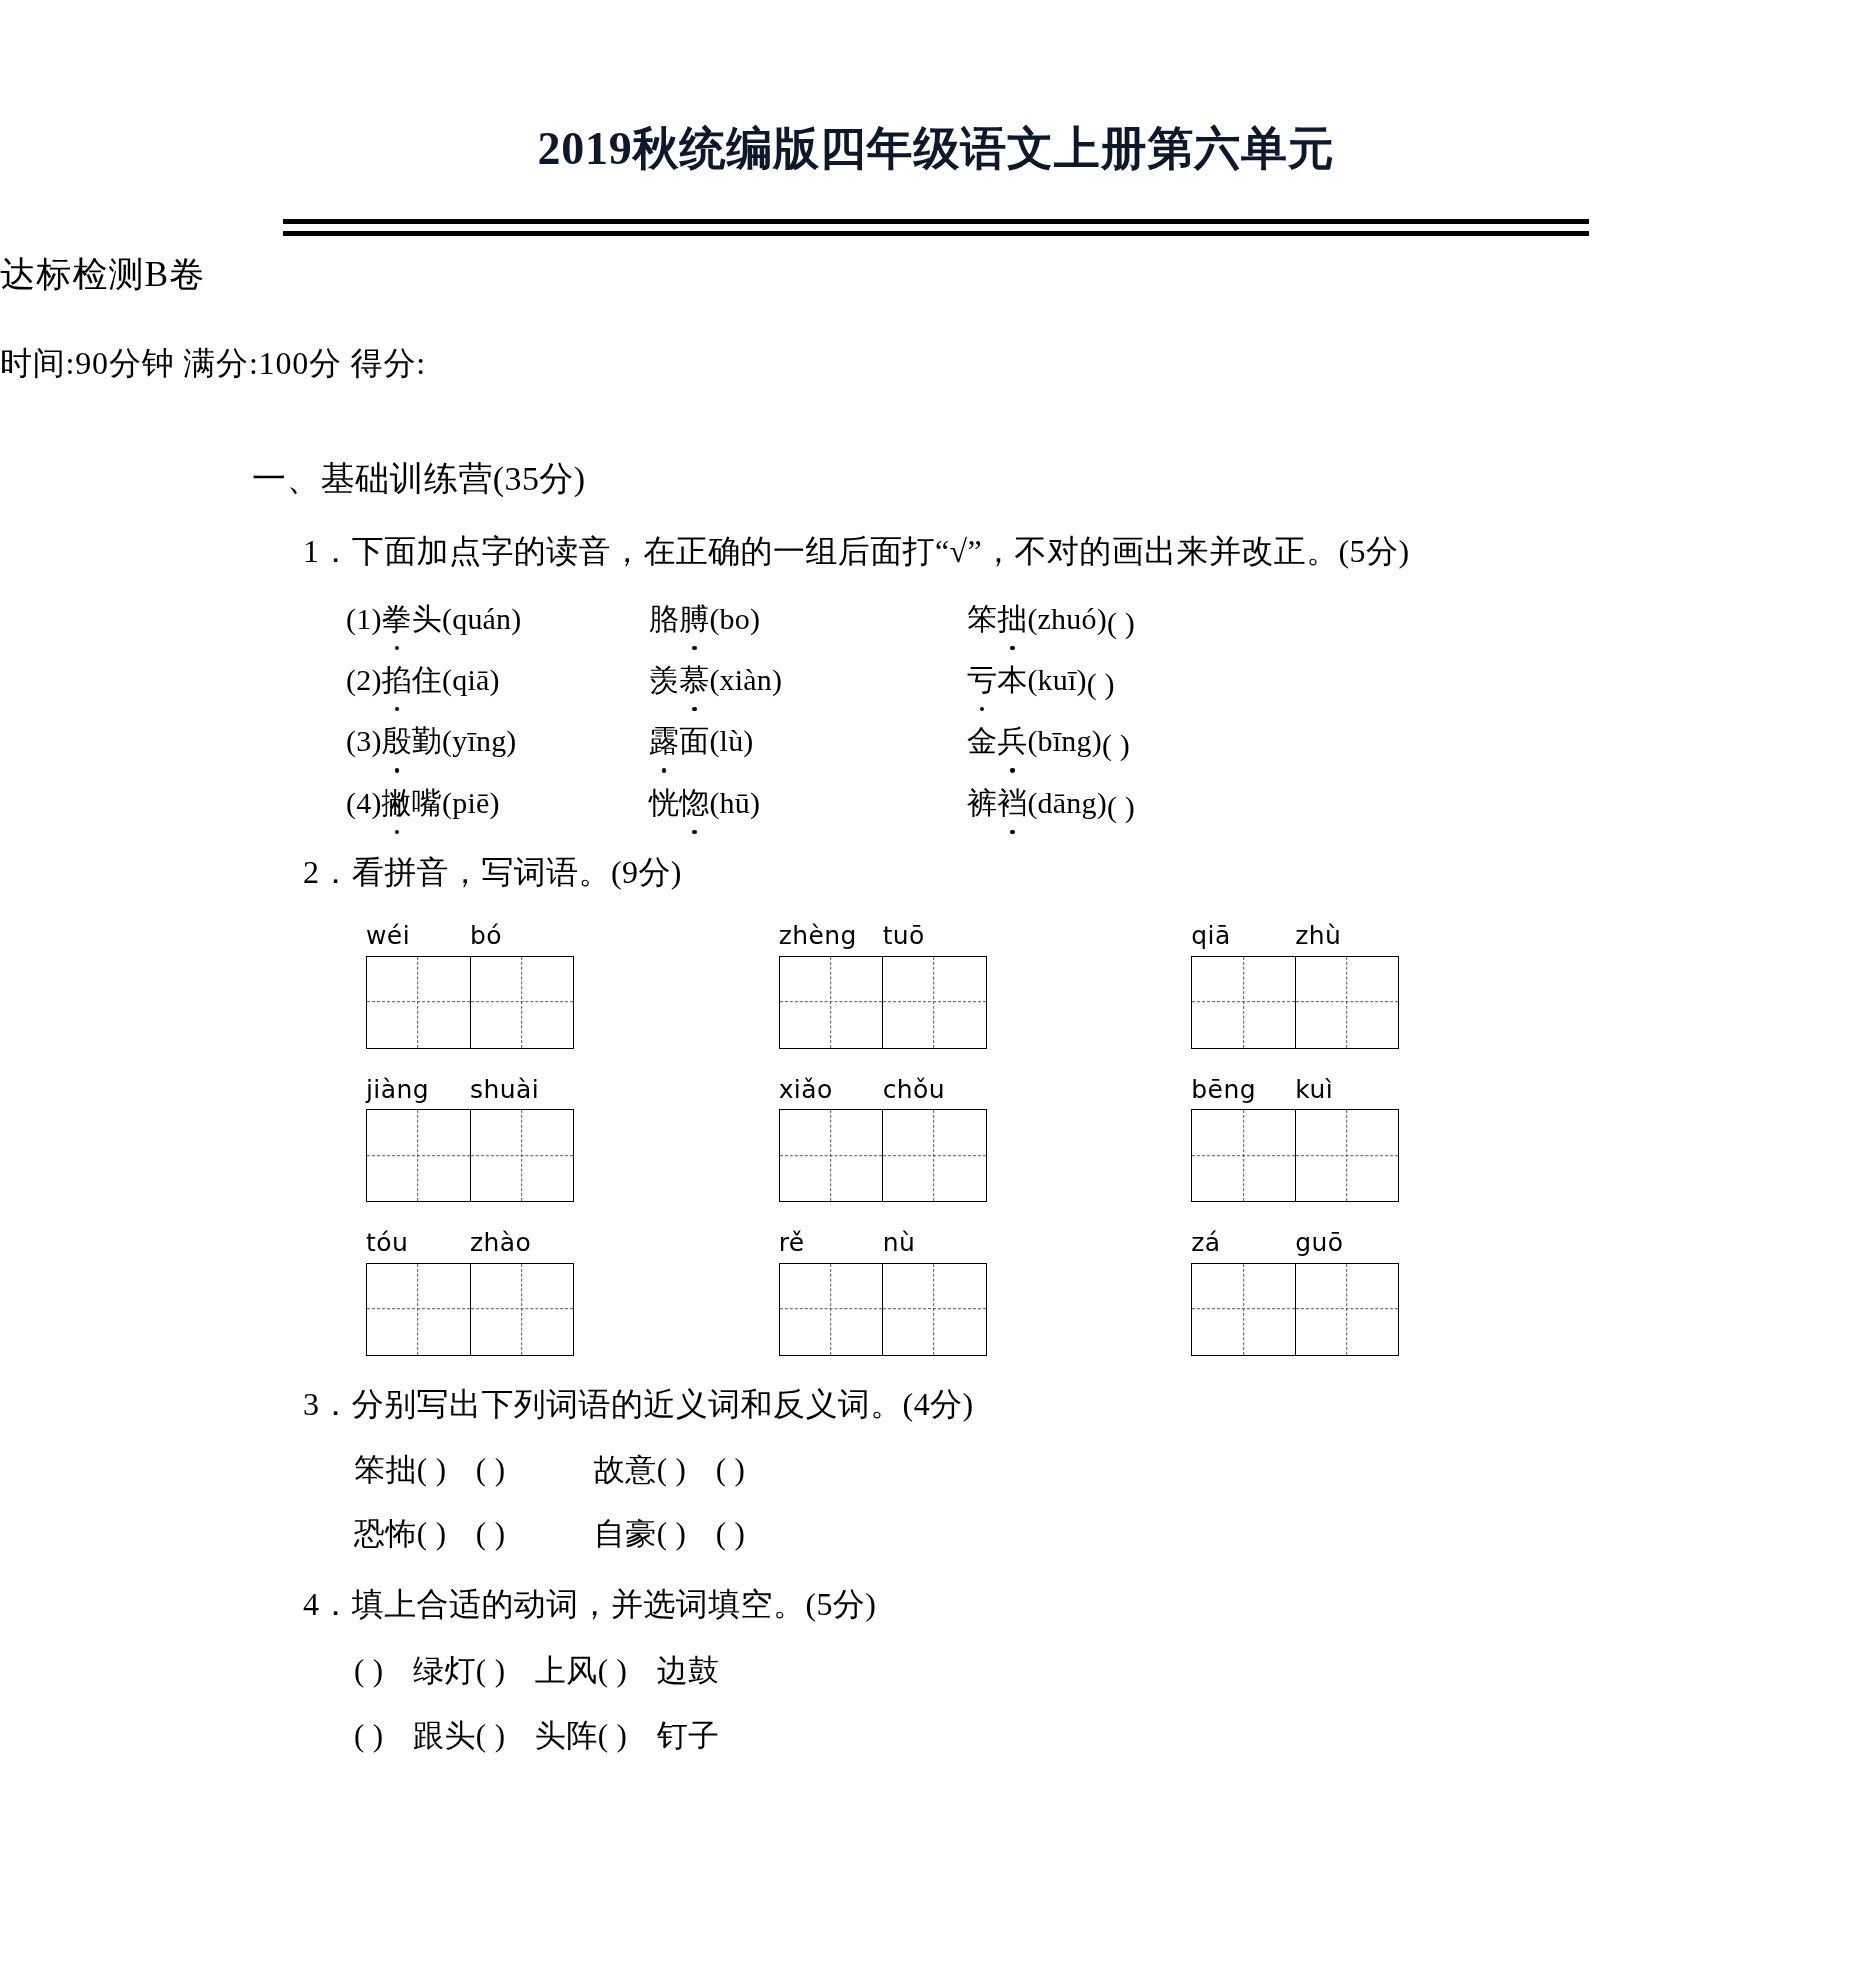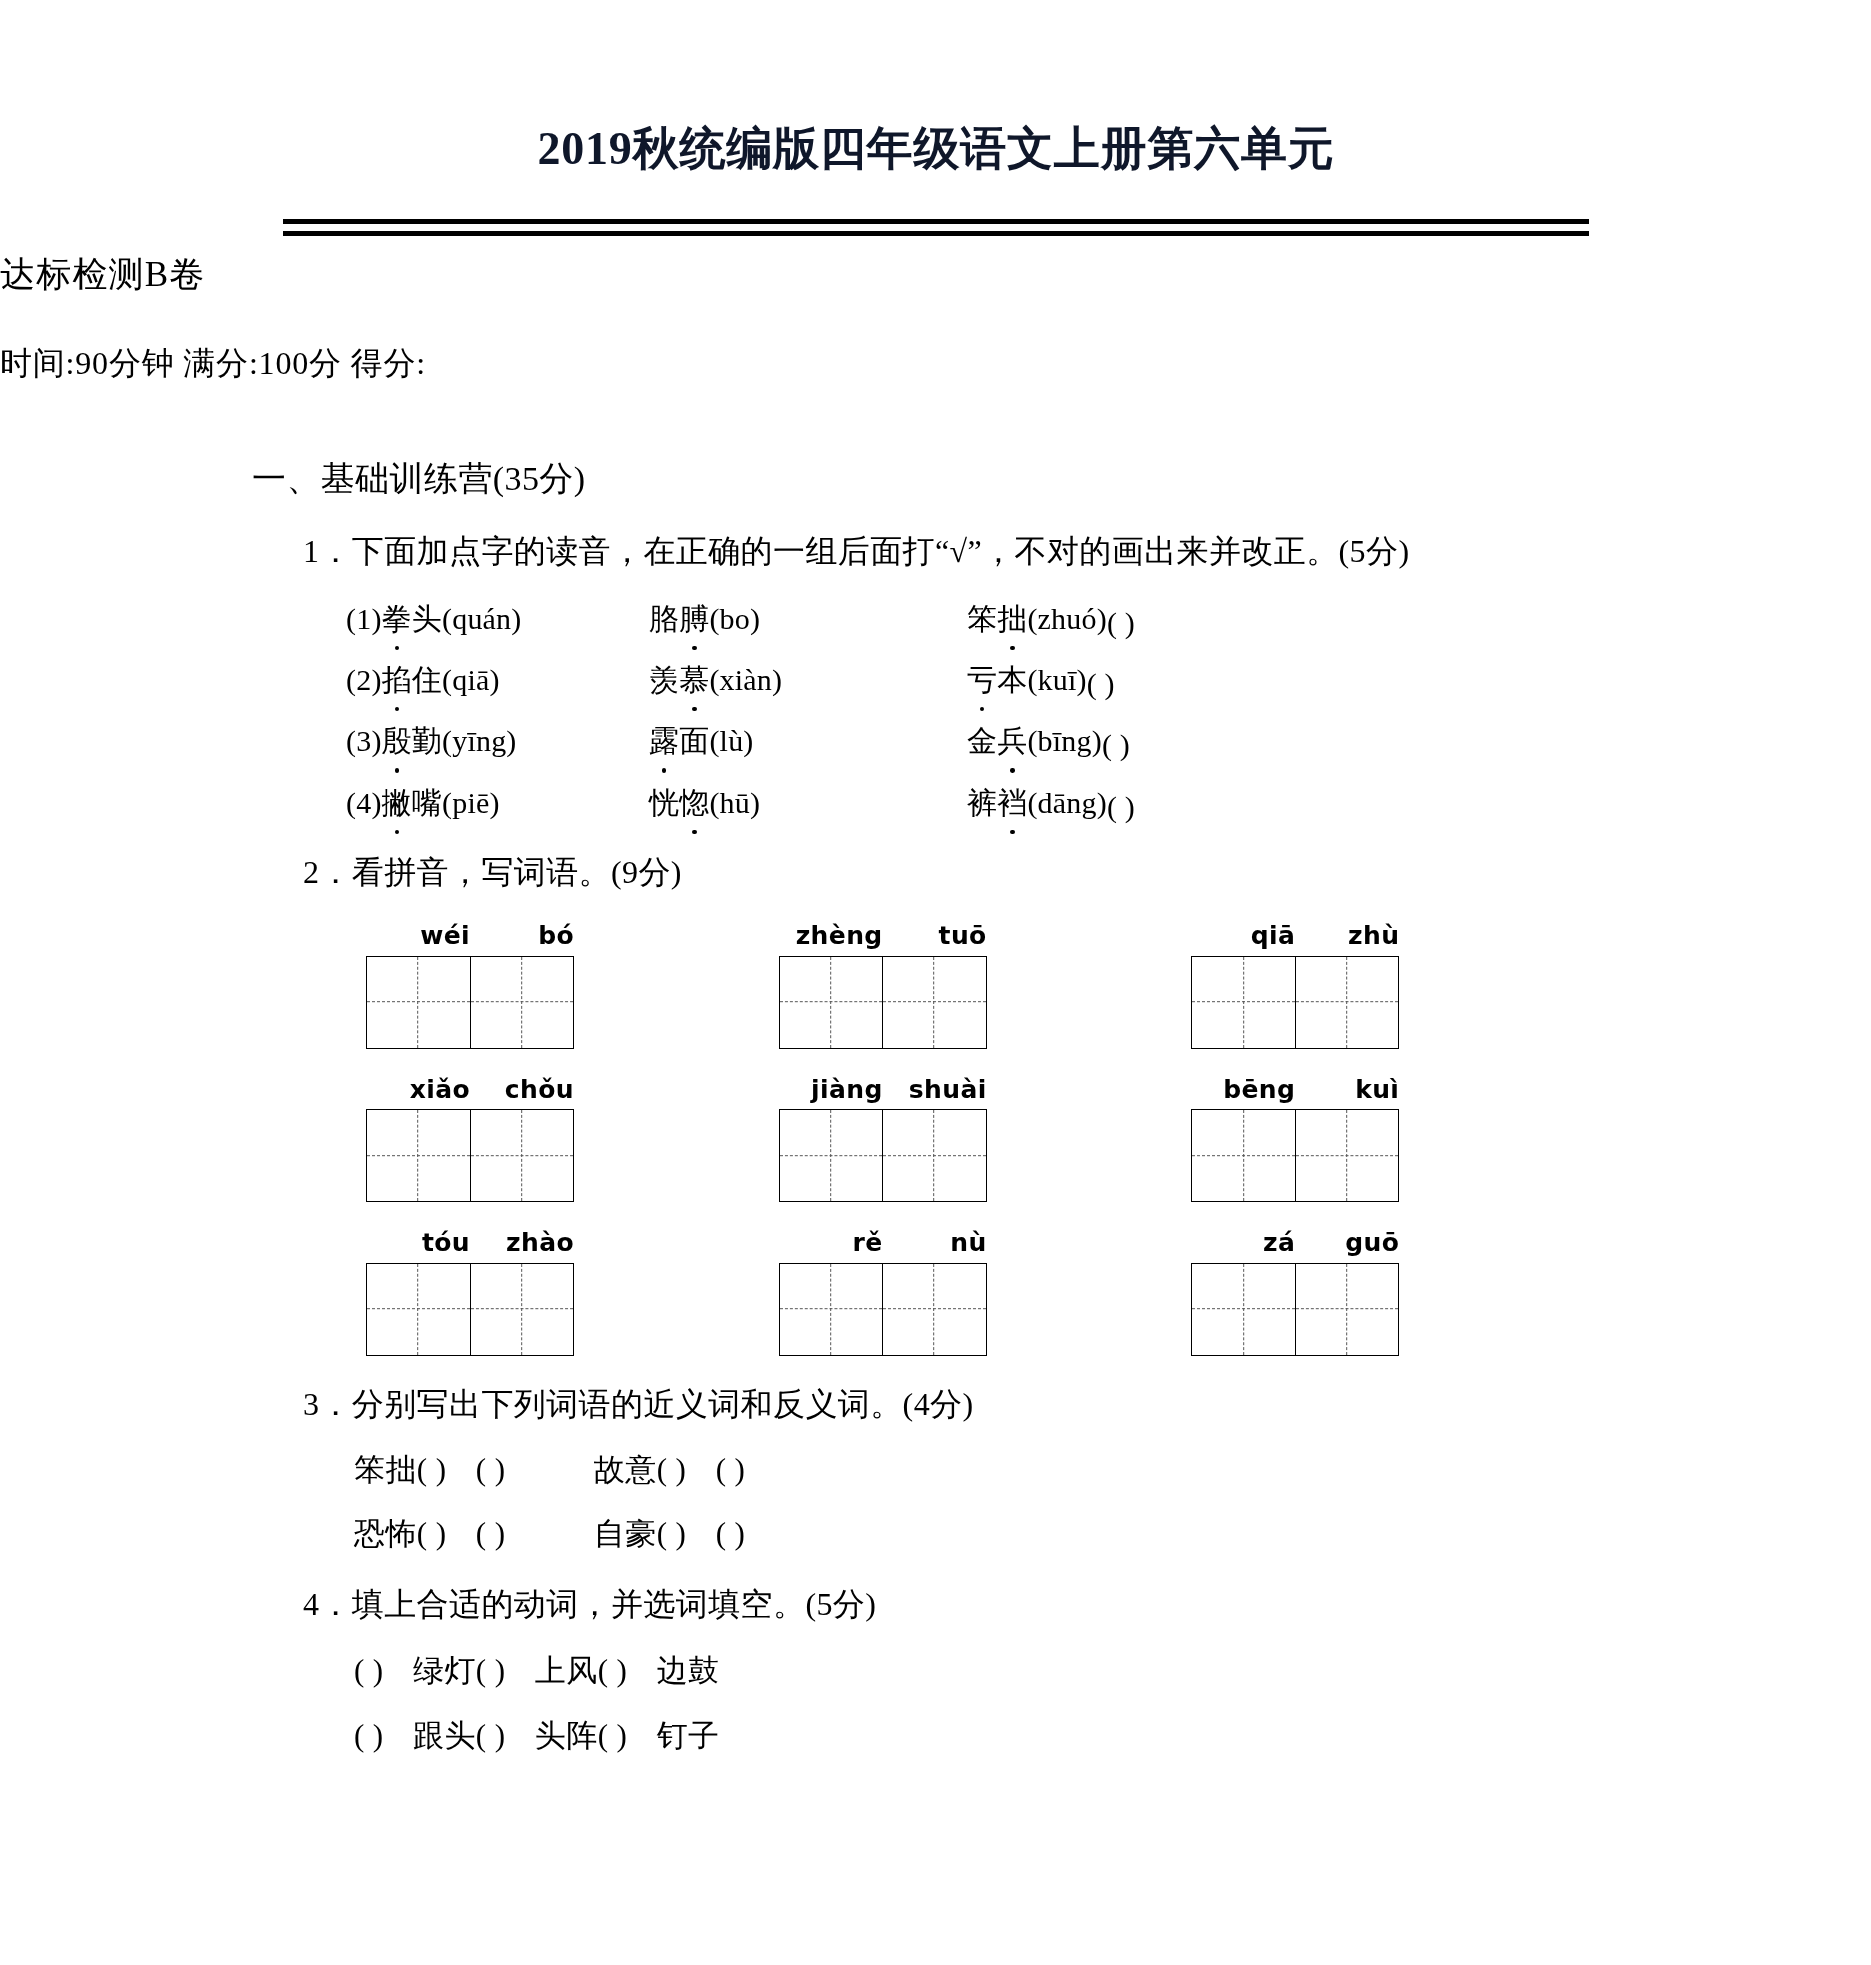--- a/index.html
+++ b/index.html
@@ -143,22 +143,21 @@
   .grid-pin {
     display: flex;
     width: 208px;
     font-family: "DejaVu Sans", "Liberation Sans", sans-serif;
     font-size: 25px;
     margin-bottom: 5.5px;
     letter-spacing: 0.4px;
   }
   .grid-pin span {
     flex: 1;
-    text-align: right;
-    font-weight: bold;
+    text-align: left;
   }
   .tianzige {
     display: flex;
     width: 208px;
     height: 93px;
     border: 1.6px solid #000;
     box-sizing: border-box;
   }
   .tz-cell {
     position: relative;
@@ -288,40 +287,40 @@
         <div class="tianzige">
           <div class="tz-cell"></div>
           <div class="tz-cell"></div>
         </div>
       </div>
     </div>
 
     <div class="grid-row">
       <div class="grid-cellgroup">
         <div class="grid-pin">
+          <span>jiàng</span>
+          <span>shuài</span>
+        </div>
+        <div class="tianzige">
+          <div class="tz-cell"></div>
+          <div class="tz-cell"></div>
+        </div>
+      </div>
+      <div class="grid-cellgroup">
+        <div class="grid-pin">
           <span>xiǎo</span>
           <span>chǒu</span>
         </div>
         <div class="tianzige">
           <div class="tz-cell"></div>
           <div class="tz-cell"></div>
         </div>
       </div>
       <div class="grid-cellgroup">
         <div class="grid-pin">
-          <span>jiàng</span>
-          <span>shuài</span>
-        </div>
-        <div class="tianzige">
-          <div class="tz-cell"></div>
-          <div class="tz-cell"></div>
-        </div>
-      </div>
-      <div class="grid-cellgroup">
-        <div class="grid-pin">
           <span>bēng</span>
           <span>kuì</span>
         </div>
         <div class="tianzige">
           <div class="tz-cell"></div>
           <div class="tz-cell"></div>
         </div>
       </div>
     </div>
 

